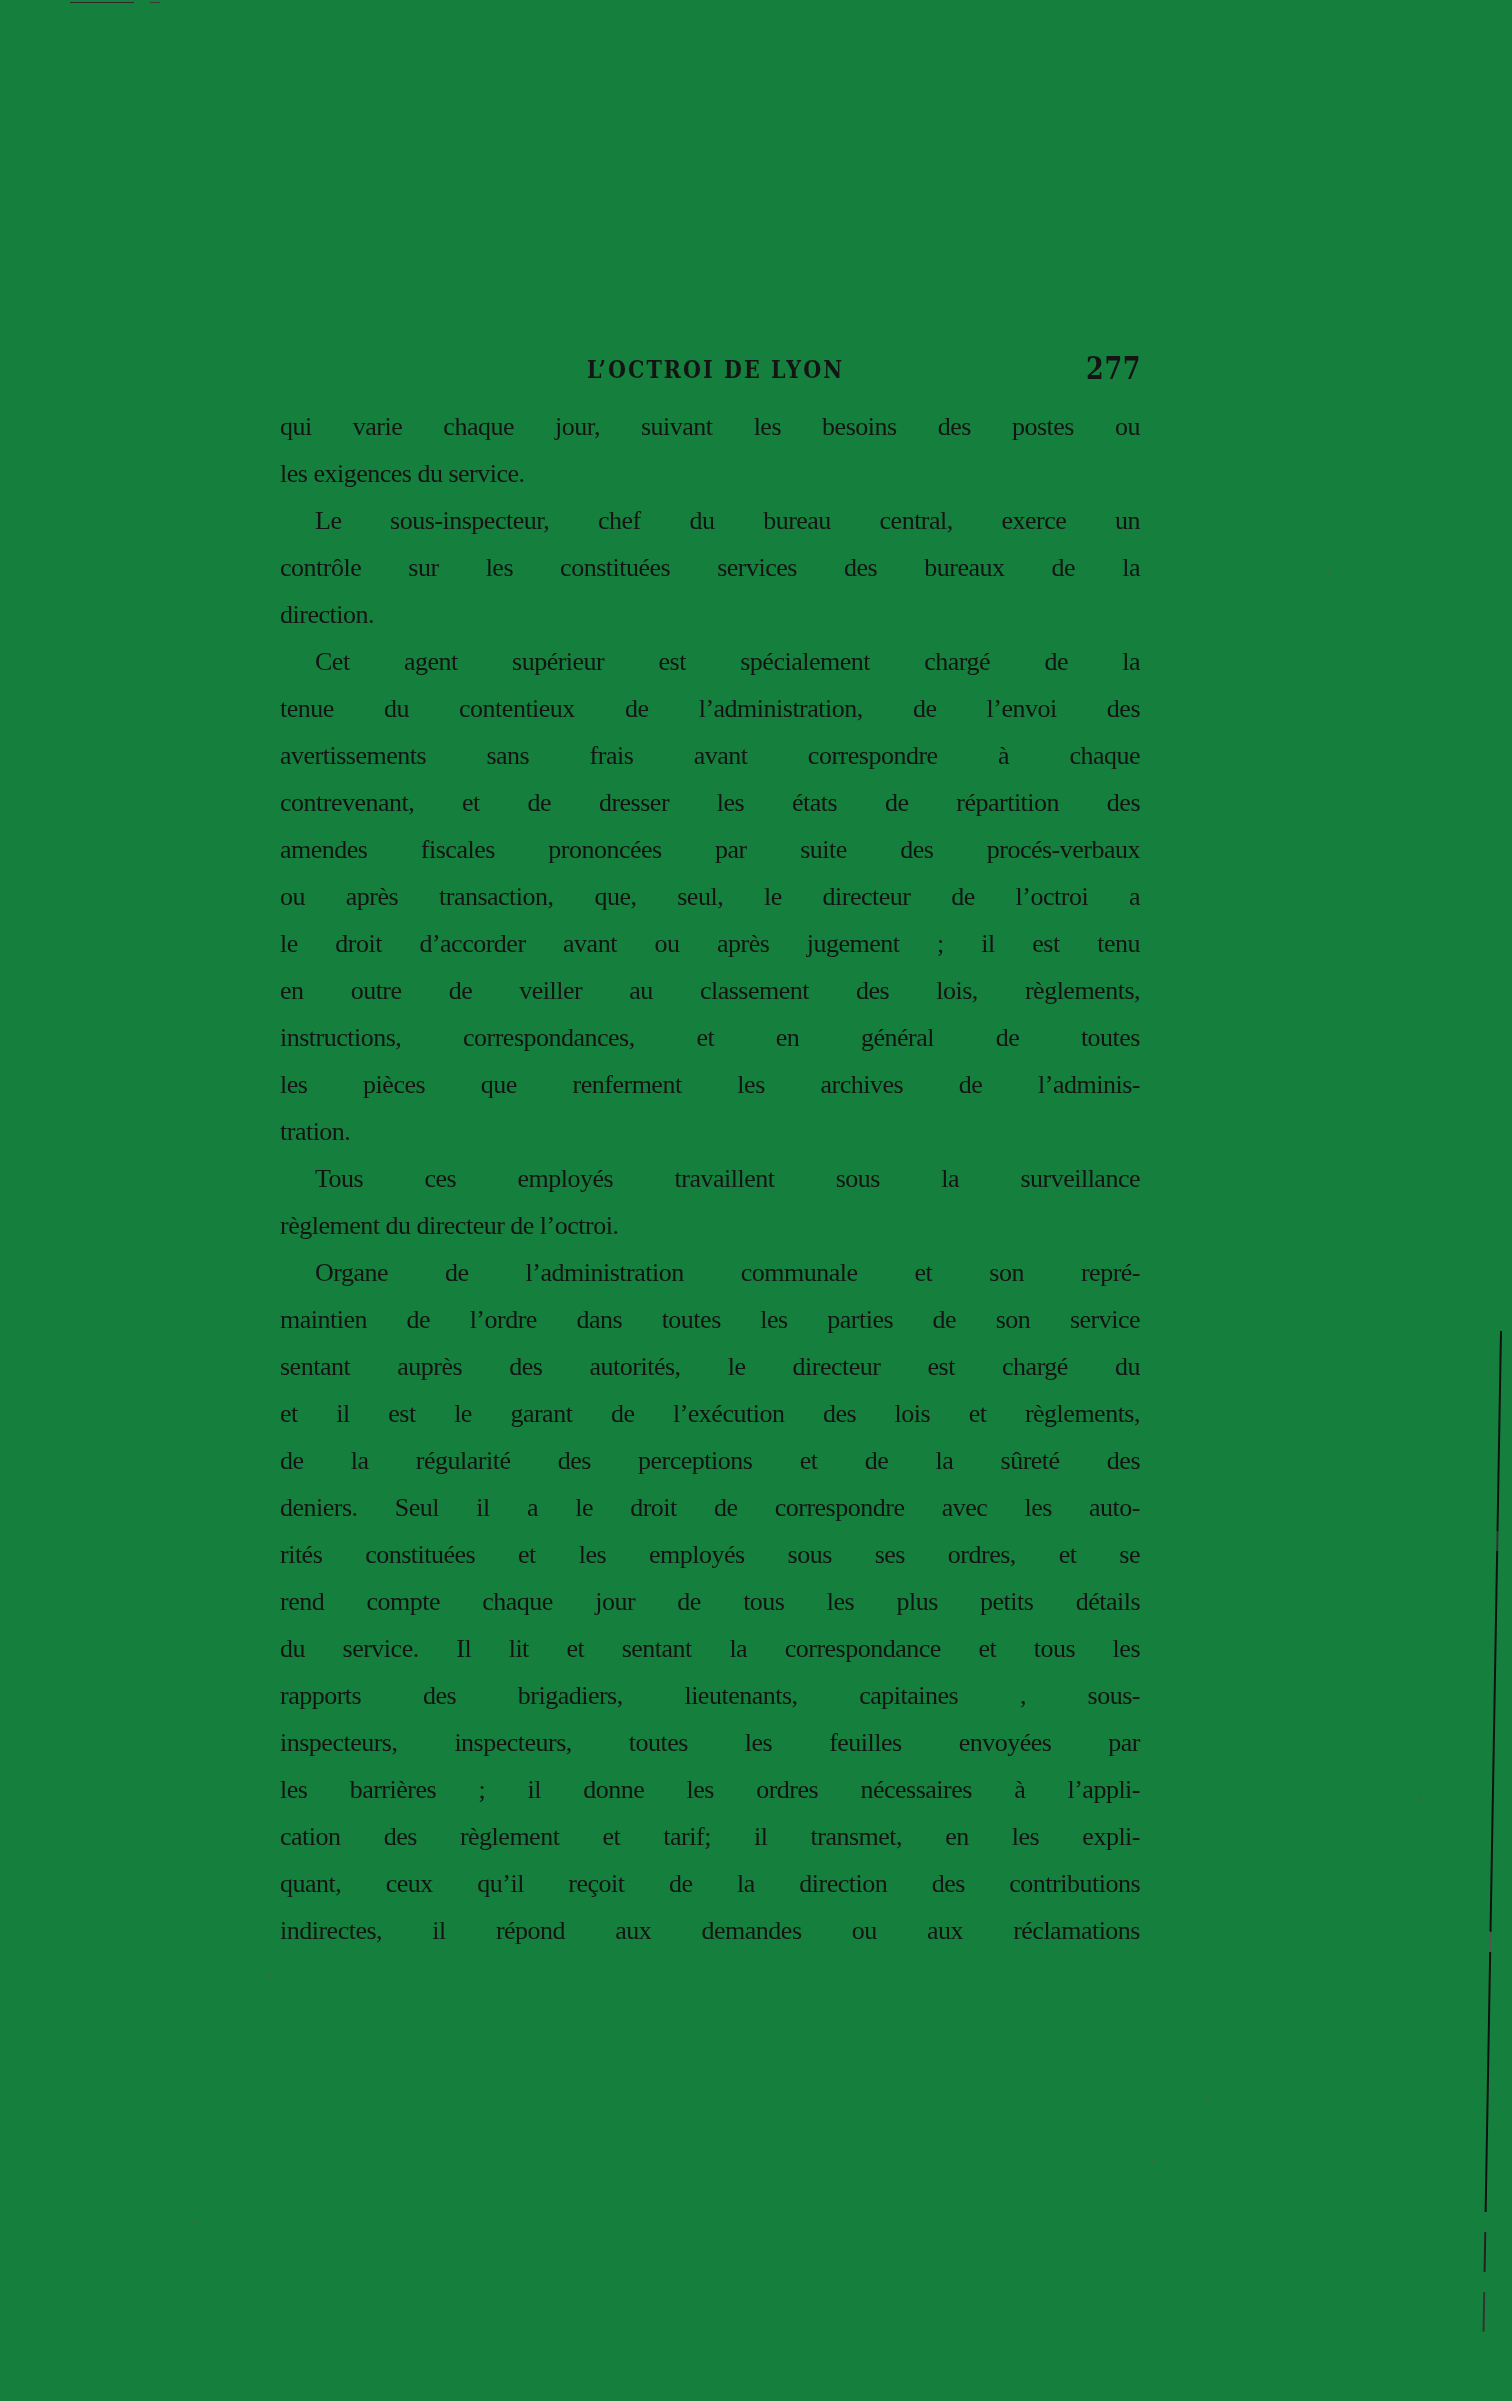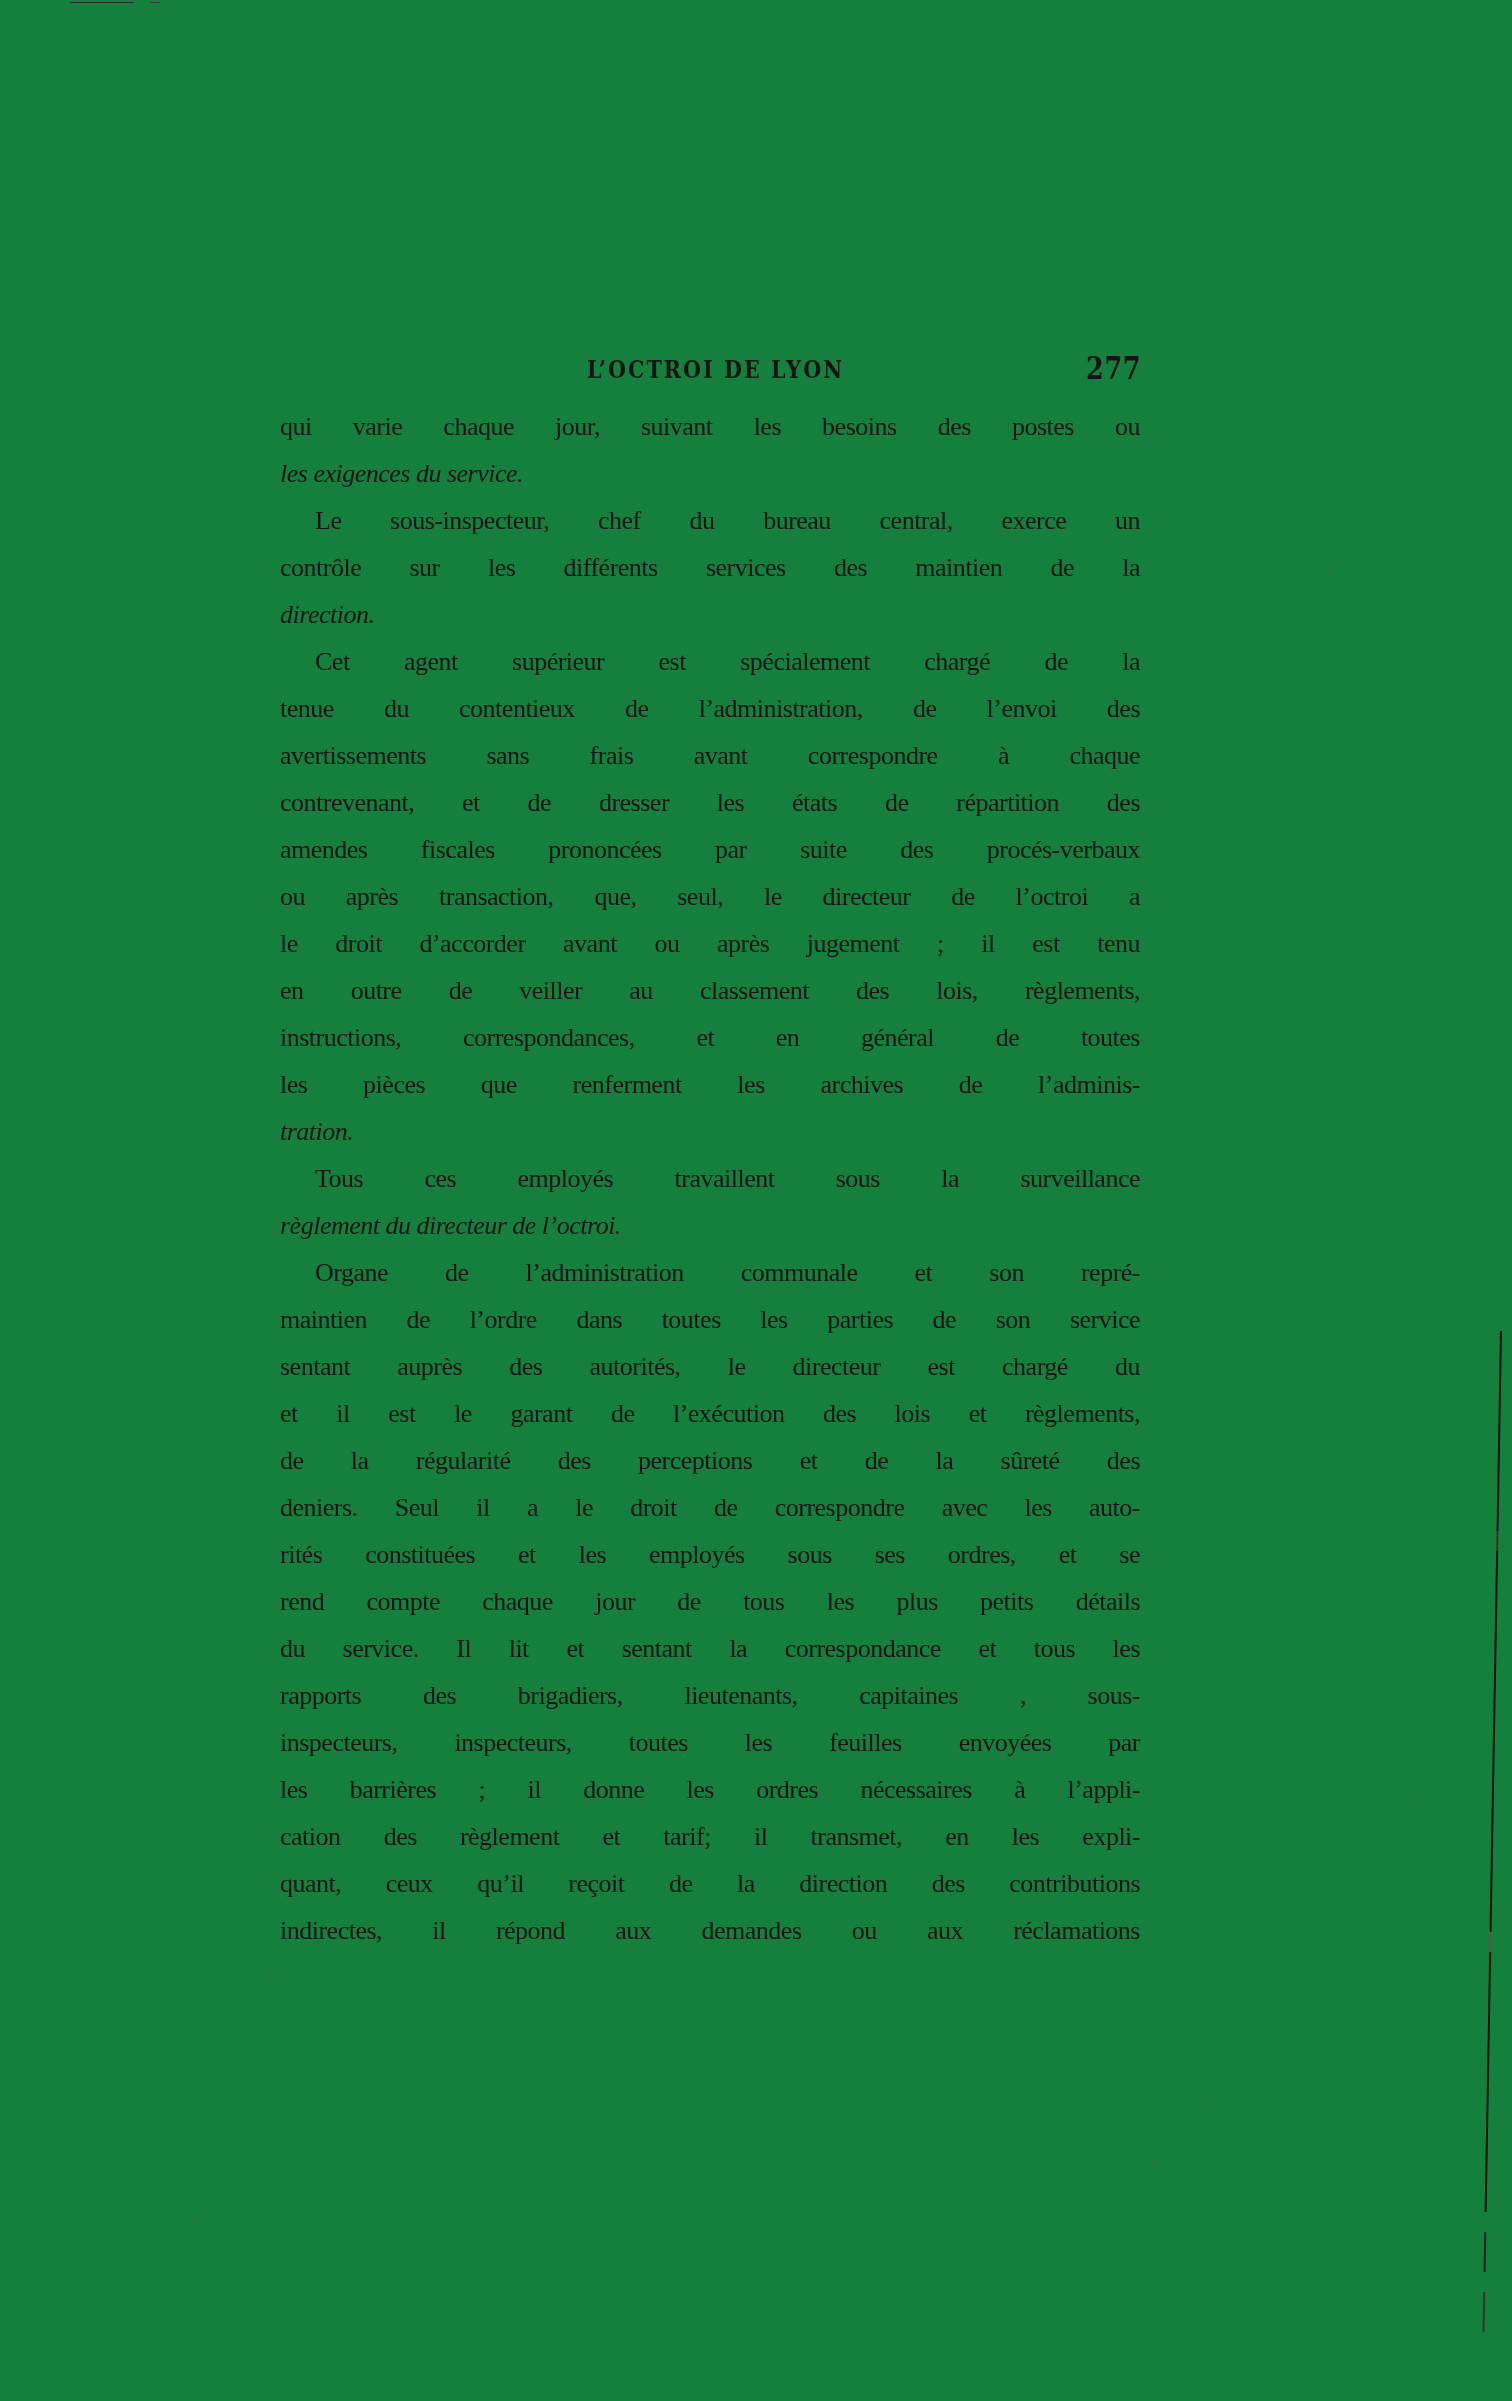--- a/index.html
+++ b/index.html
@@ -116,21 +116,20 @@
     text-align-last: justify;
     letter-spacing: -0.5px;
   }
   .line.indent {
     padding-left: 35px;
     font-family: Liberation Serif, serif;
   }
   .line.last {
     text-align: left;
     text-align-last: left;
-    font-style: italic;
   }
 </style>
 </head>
 <body>
 
 <div class="page">
   <div class="scan-line-top"></div>
   <div class="scan-line-top-2"></div>
   <div class="scan-dash-top"></div>
   <div class="edge-line"></div>
@@ -148,21 +147,21 @@
     <span class="page-number">277</span>
   </div>
 
   <div class="text-block" id="text-block">
       <div>
         <div class="line">qui varie chaque jour, suivant les besoins des postes ou</div>
         <div class="line last">les exigences du service.</div>
       </div>
       <div>
         <div class="line indent">Le sous-inspecteur, chef du bureau central, exerce un</div>
-        <div class="line">contrôle sur les différents services des maintien de la</div>
+        <div class="line">contrôle sur les constituées services des bureaux de la</div>
         <div class="line last">direction.</div>
       </div>
       <div>
         <div class="line indent">Cet agent supérieur est spécialement chargé de la</div>
         <div class="line">tenue du contentieux de l’administration, de l’envoi des</div>
         <div class="line">avertissements sans frais avant correspondre à chaque</div>
         <div class="line">contrevenant, et de dresser les états de répartition des</div>
         <div class="line">amendes fiscales prononcées par suite des procés-verbaux</div>
         <div class="line">ou après transaction, que, seul, le directeur de l’octroi a</div>
         <div class="line">le droit d’accorder avant ou après jugement ; il est tenu</div>

